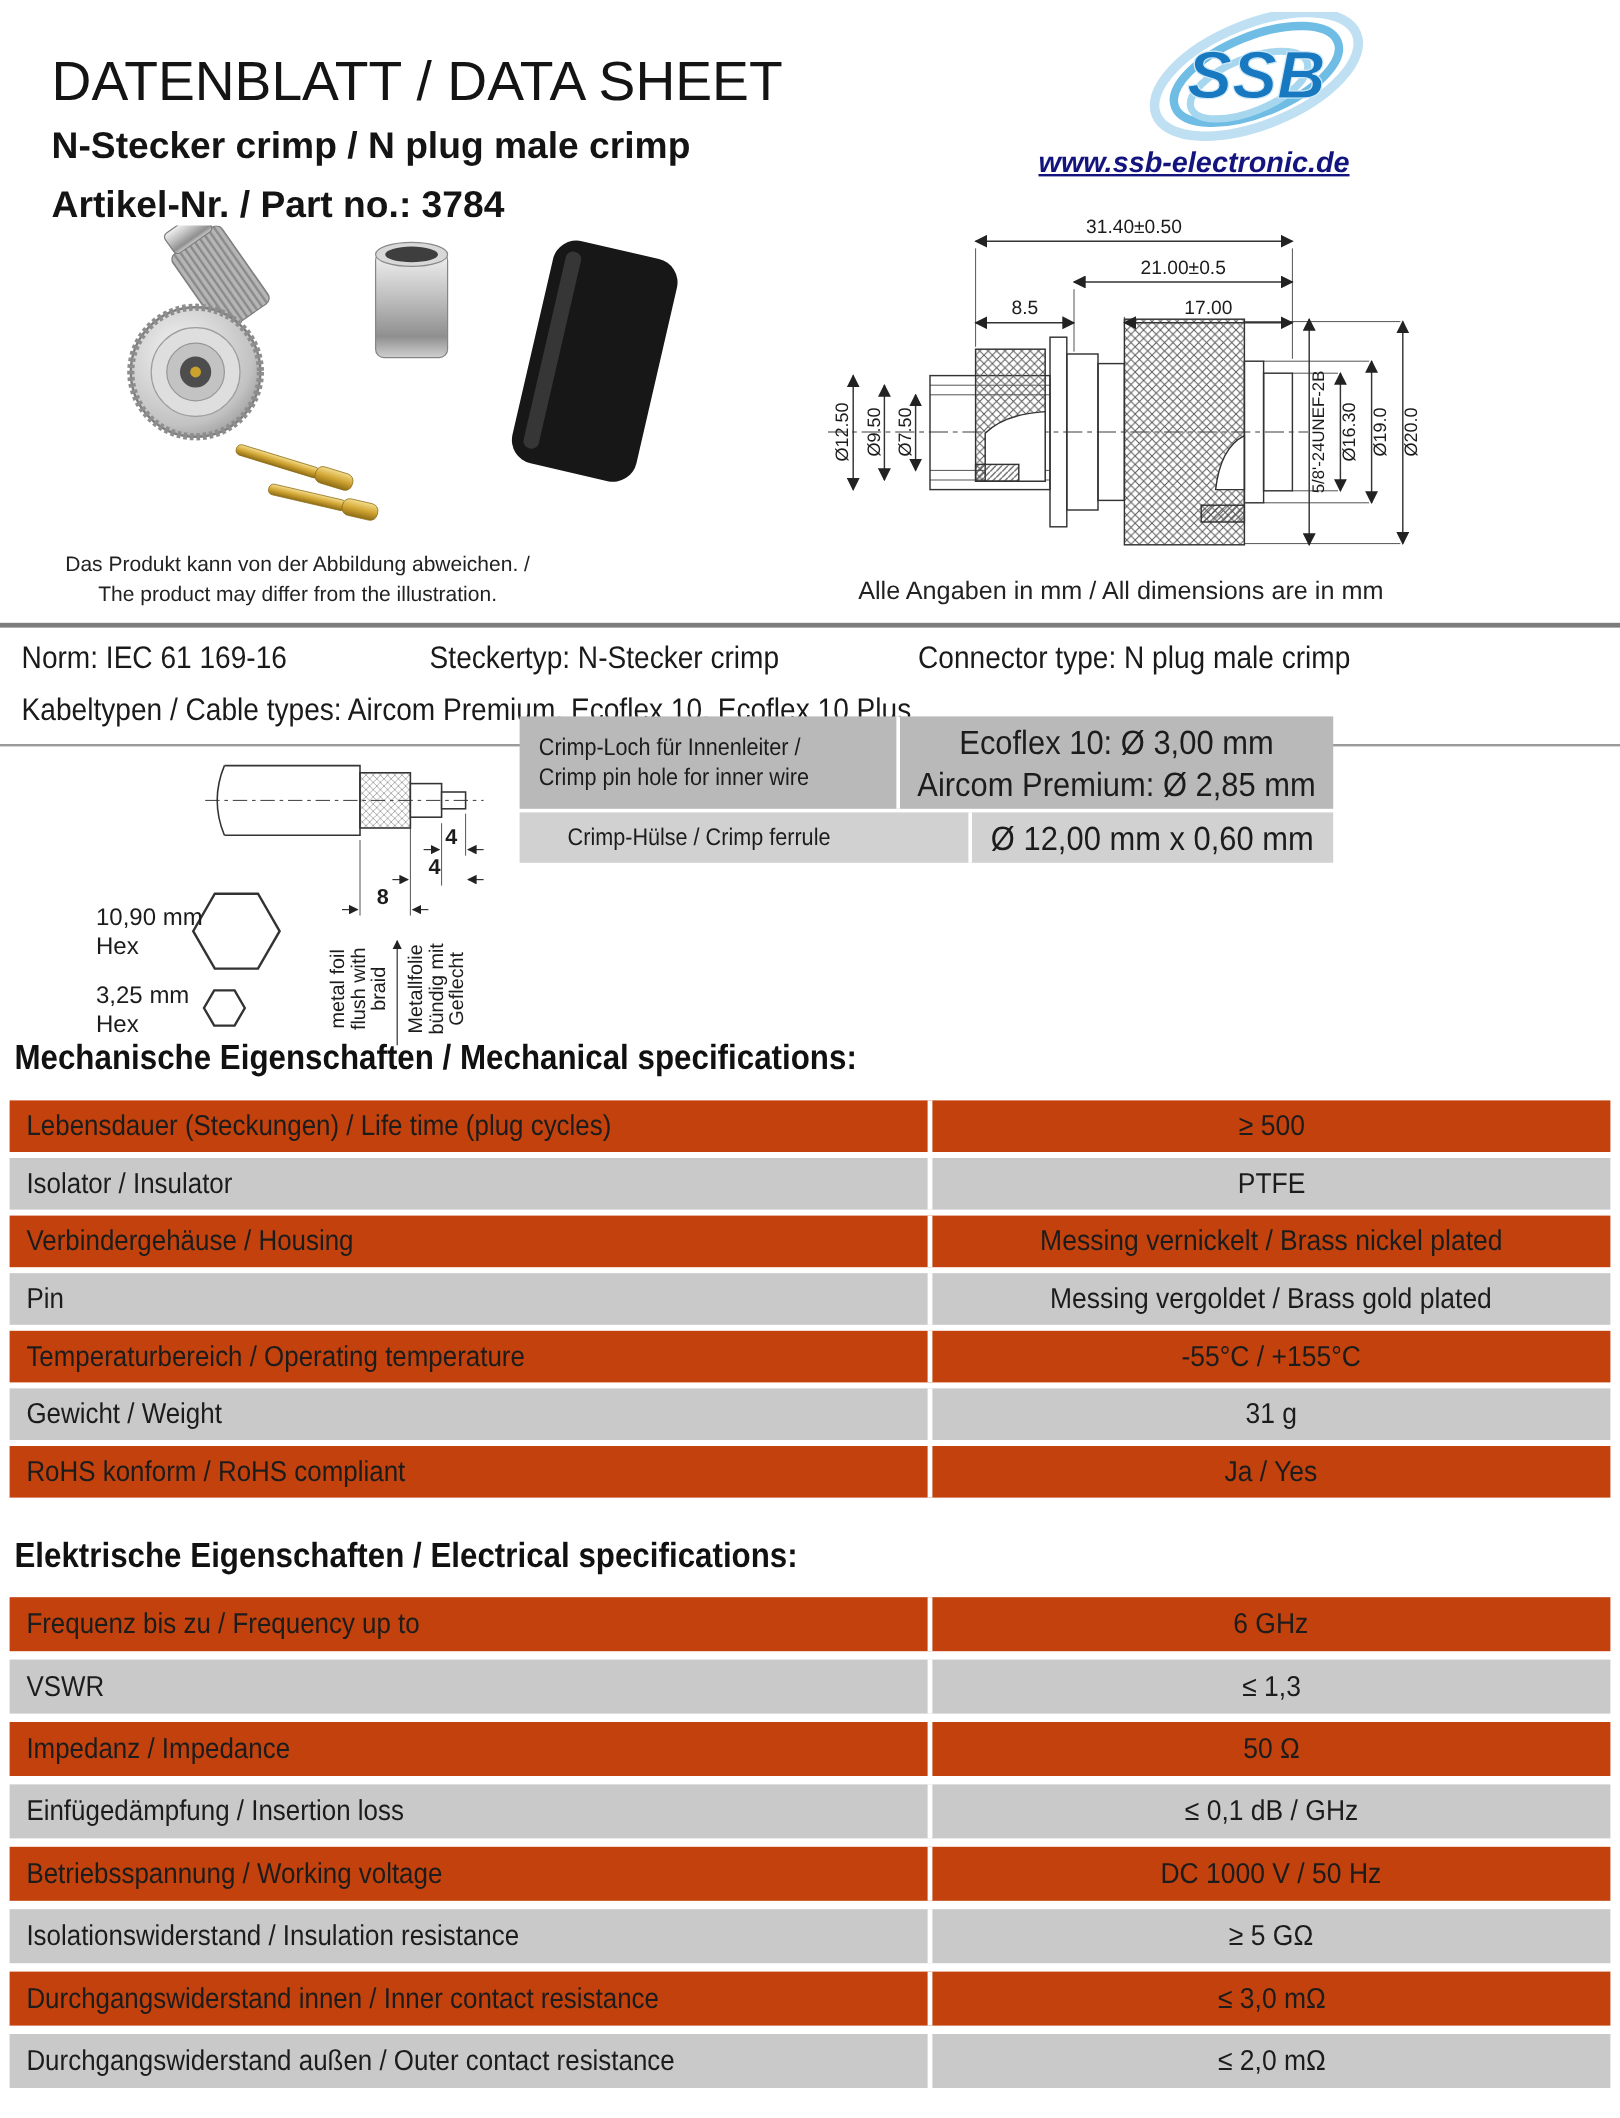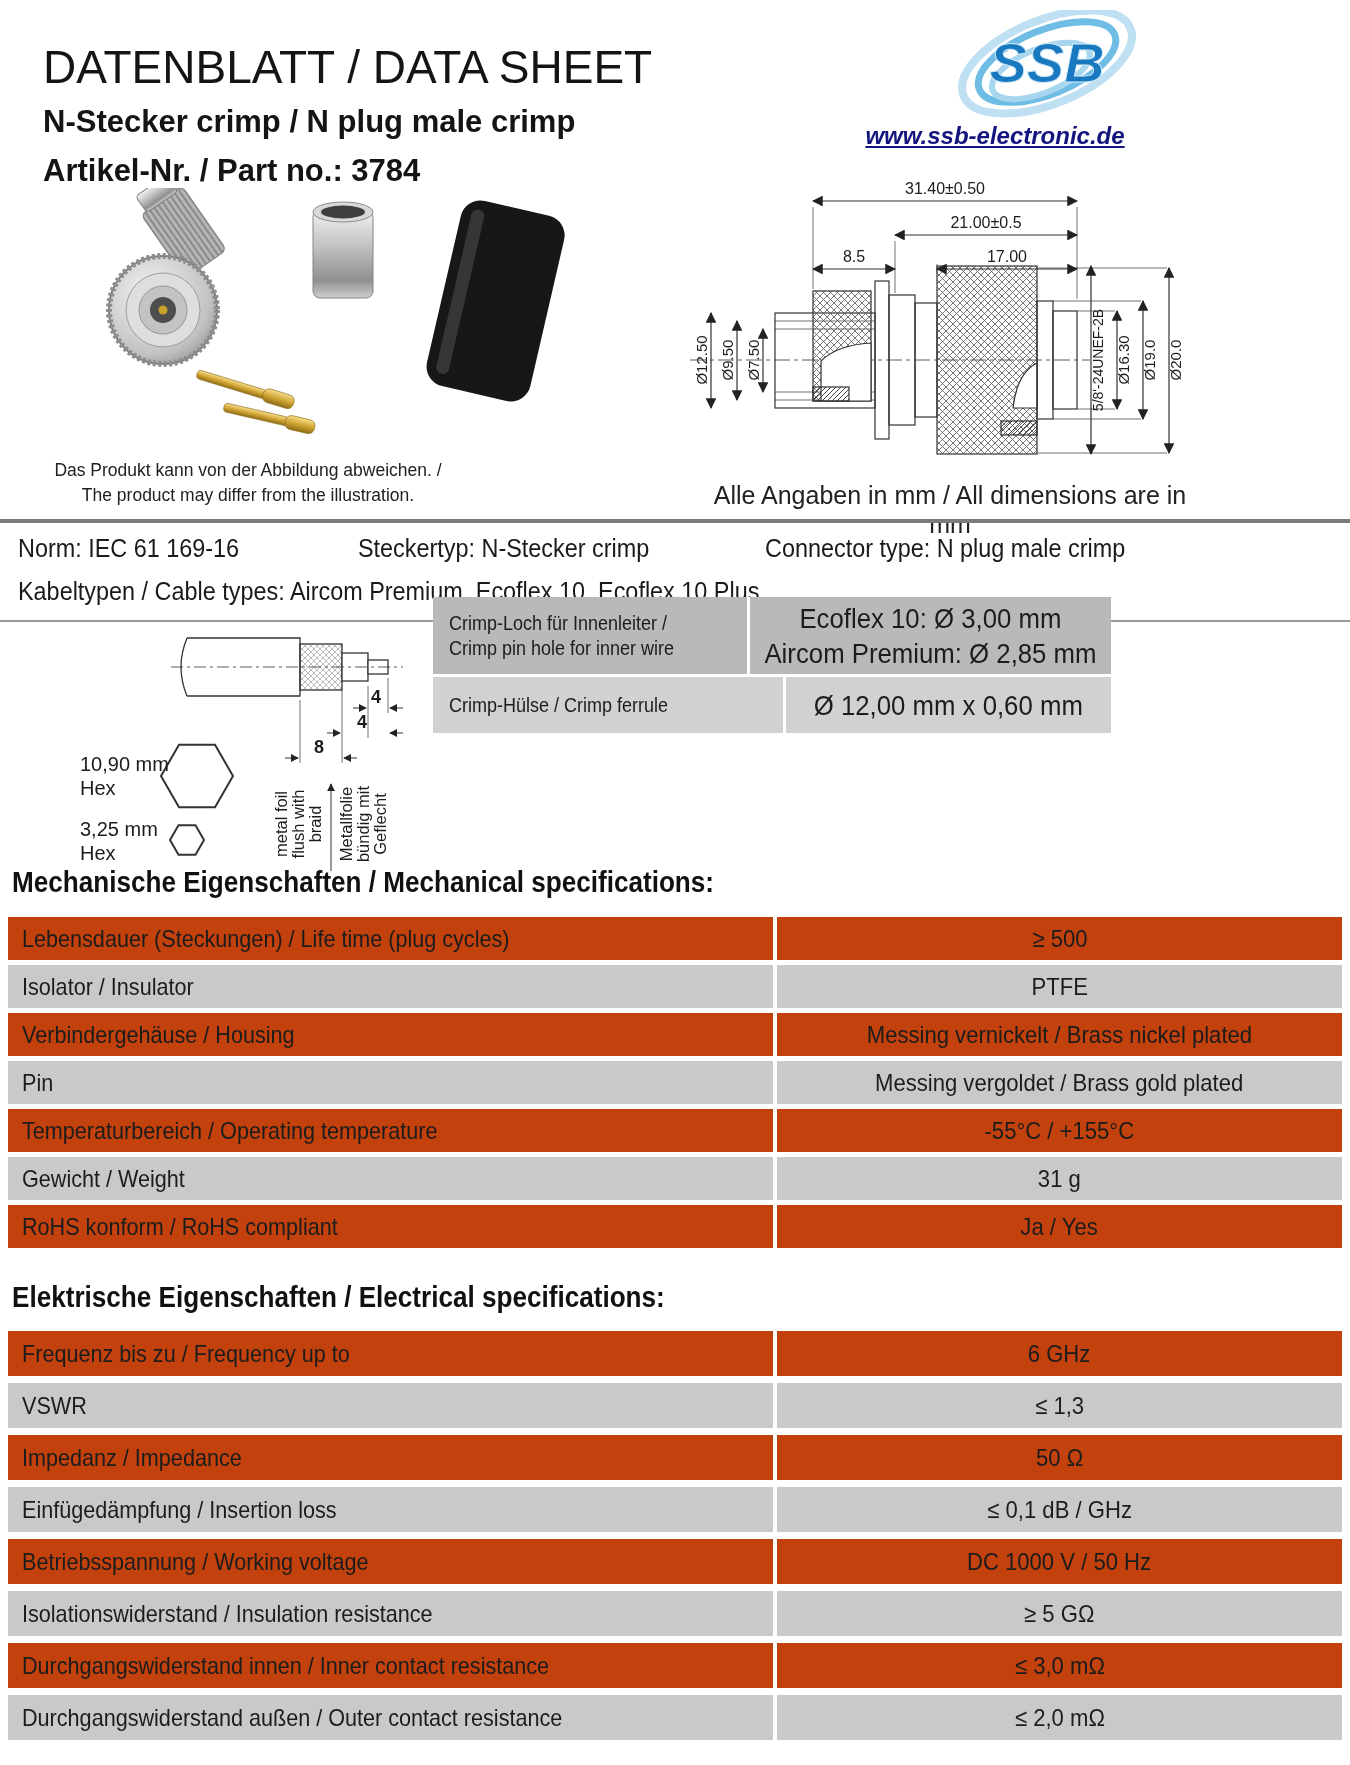--- a/index.html
+++ b/index.html
@@ -14,34 +14,34 @@
   .doc-part{left:43px;top:153px;font-size:31px;font-weight:700;color:#141414;}
 
   .logo-box{left:950px;top:10px;width:195px;height:112px;}
   .website{left:845px;top:122px;width:300px;text-align:center;font-size:24px;font-weight:700;
            font-style:italic;color:#14147e;text-decoration:underline;cursor:pointer;}
 
   .photo-box{left:45px;top:188px;width:585px;height:252px;}
   .photo-caption{left:48px;top:458px;width:400px;text-align:center;font-size:17.5px;line-height:1.45;color:#222;}
 
   .drawing-box{left:645px;top:163px;width:700px;height:295px;}
-  .drawing-caption{left:700px;top:481px;width:500px;text-align:center;font-size:25px;color:#222;}
+  .drawing-caption{left:684px;top:481px;width:500px;text-align:center;font-size:21px;color:#222;}
 
   .rule1{left:0;top:519px;width:1350px;height:4px;background:#7c7c7c;}
   .rule2{left:0;top:620px;width:1350px;height:2px;background:#9a9a9a;}
 
   .norm-line{top:533px;font-size:26px;color:#1a1a1a;}
   .cable-line{left:18px;top:576px;font-size:26px;color:#1a1a1a;}
 
   .crimp-diagram-box{left:35px;top:628px;width:400px;height:248px;}
 
   .crimp-table{left:433px;top:597px;width:678px;display:flex;flex-direction:column;row-gap:3px;}
   .crimp-row{display:flex;align-items:center;}
   .crimp-row.r1{height:77px;background:#b9b9b9;}
-  .crimp-row.r2{height:56px;background:#d1d1d1;}
+  .crimp-row.r2{height:42px;background:#d1d1d1;padding-left:24px;}
   .crimp-label{width:334px;padding-left:16px;font-size:20px;line-height:1.25;}
   .crimp-div{width:3px;align-self:stretch;background:#ffffff;}
   .crimp-value{flex:1;text-align:center;font-size:28px;line-height:1.25;}
 
   .sec-heading{font-size:29px;font-weight:700;color:#111;}
   .mech-heading{left:12px;top:866px;}
   .elec-heading{left:12px;top:1281px;}
 
   .spec-table{left:8px;width:1334px;display:flex;flex-direction:column;}
   .mech-table{top:917px;}

